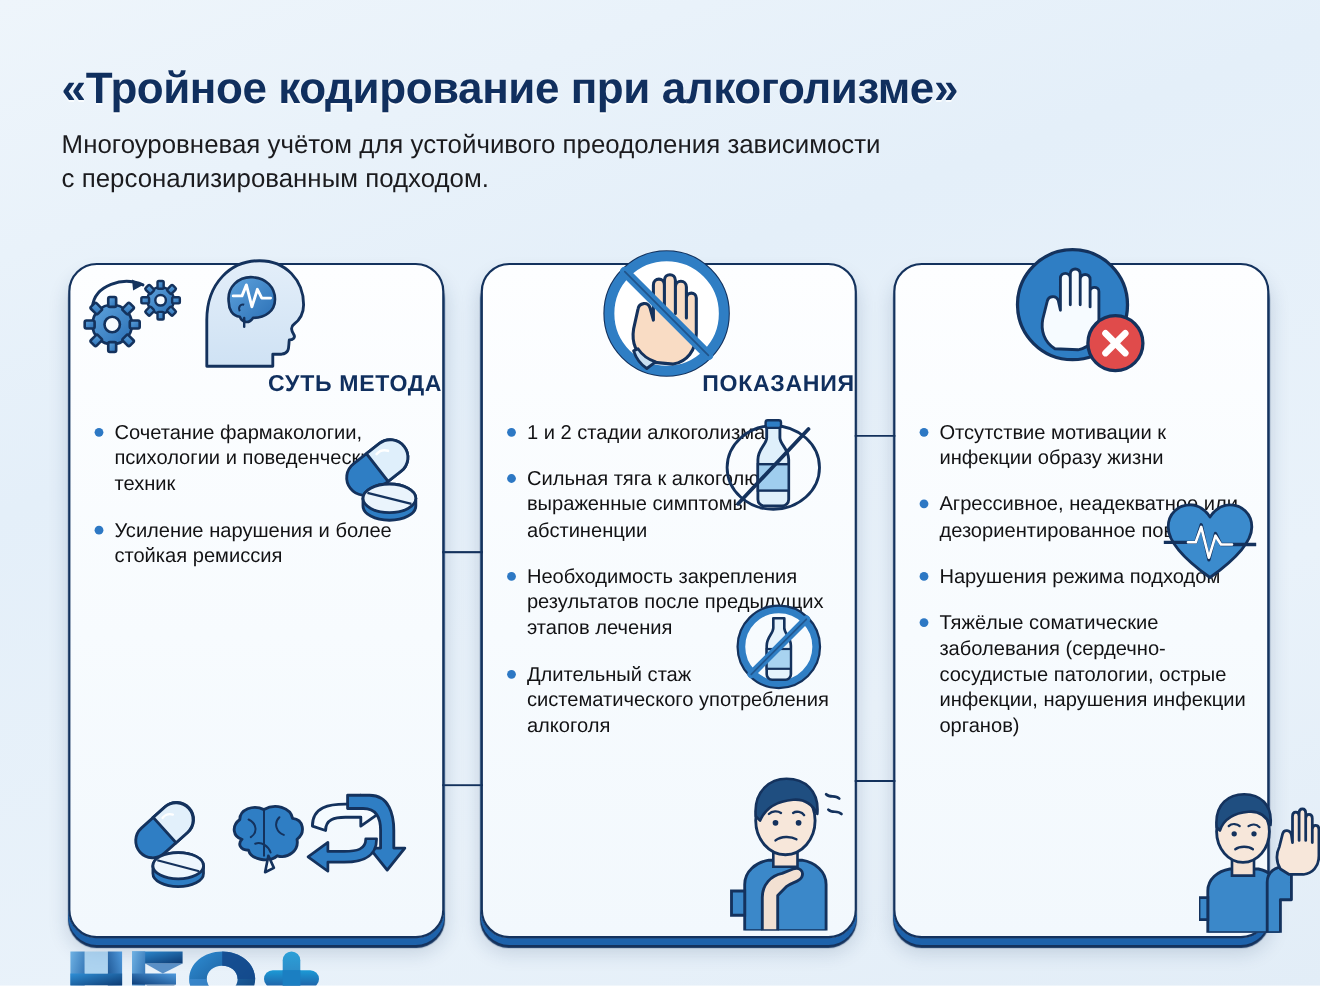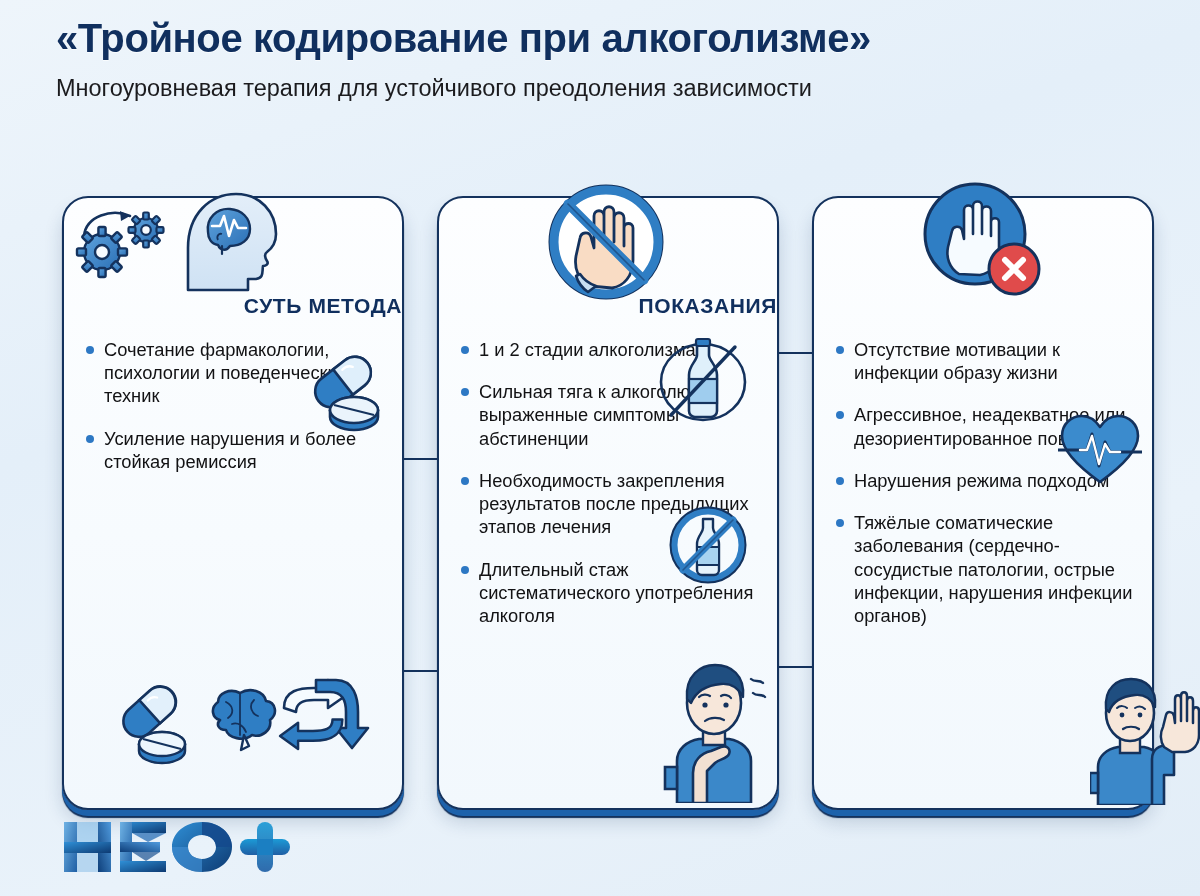--- a/index.html
+++ b/index.html
@@ -3,21 +3,21 @@
 <meta charset="utf-8">
 <title>Тройное кодирование при алкоголизме</title>
 <style>
   html,body{margin:0;padding:0;}
   body{
     width:1200px;height:896px;overflow:hidden;
     font-family:"Liberation Sans","DejaVu Sans",sans-serif;
     background:linear-gradient(160deg,#eef5fb 0%,#e4eff9 35%,#e9f2fa 70%,#e2edf7 100%);
     position:relative;
   }
-  .page{position:absolute;inset:0;}
+  .page{position:absolute;inset:0;margin-top:43px;}
 
   
   .header{position:absolute;left:56px;top:16px;width:1110px;}
   .title{
     font-size:40px;font-weight:bold;color:#102f5e;letter-spacing:-0.4px;
     line-height:1.12;margin:0 0 12px 0;white-space:nowrap;
     text-shadow:0 1px 0 rgba(255,255,255,.7);
   }
   .subtitle{
     font-size:23.5px;color:#1b1b1e;line-height:1.33;margin:0;font-weight:normal;
@@ -82,21 +82,22 @@
   .logo{position:absolute;left:62px;top:818px;width:230px;height:62px;z-index:4;}
 </style>
 </head>
 <body>
 
 <div class="page">
 
   <div class="header">
     <h1 class="title">«Тройное кодирование при алкоголизме»</h1>
     <p class="subtitle">
-      <span>Многоуровневая терапия для устойчивого преодоления зависимости</span><br>
+      <span>Многоуровневая учётом для устойчивого преодоления зависимости</span><br>
+      <span>с персонализированным подходом.</span>
     </p>
   </div>
 
   <div class="connector conn-a"></div>
   <div class="connector conn-b"></div>
 
   <div class="card" id="card-1">
     <div class="card-head">СУТЬ МЕТОДА</div>
     <div class="card-body">
       <ul class="bullets">

